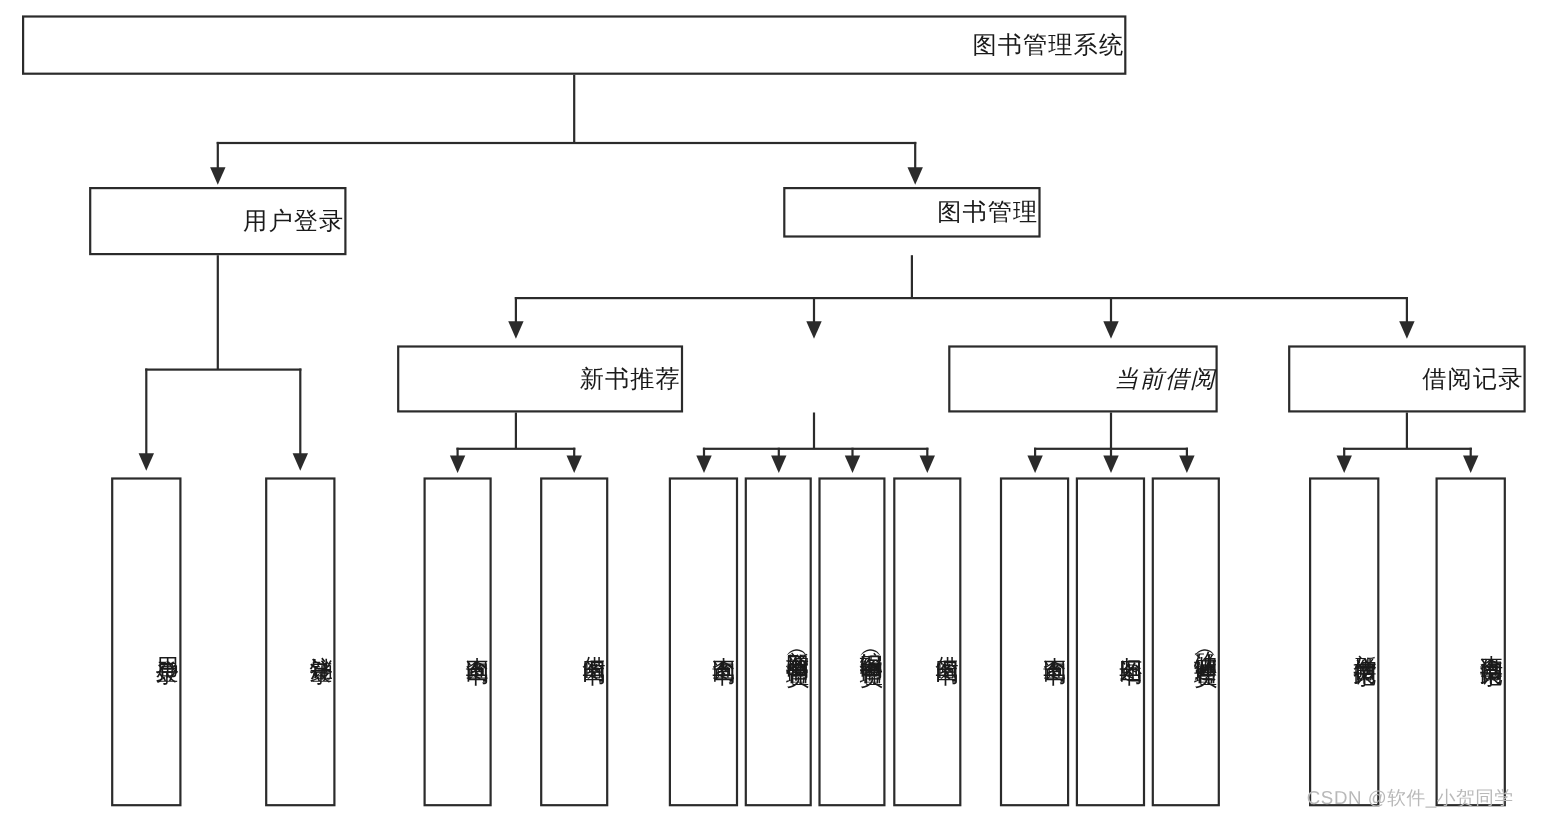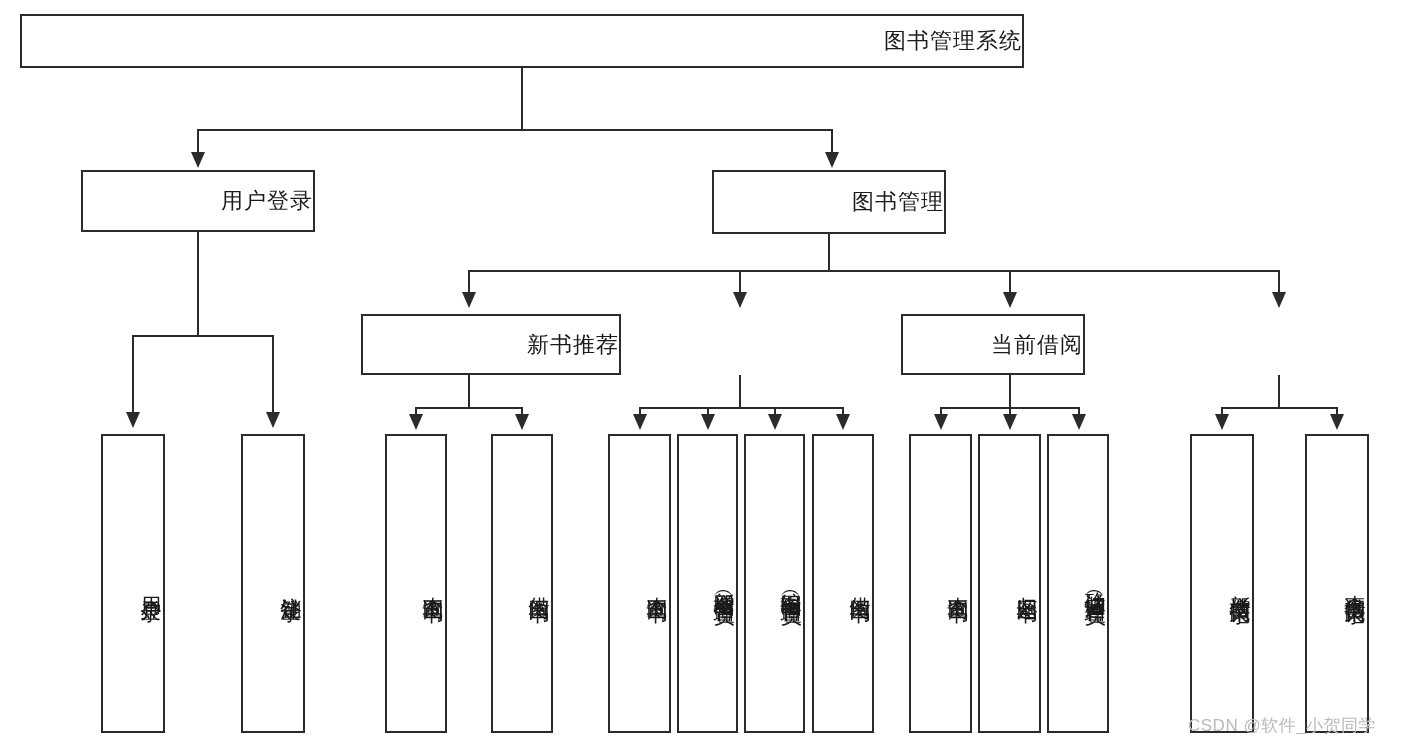--- a/index.html
+++ b/index.html
@@ -85,21 +85,21 @@
 
   <div class="edge vline" style="left:197px; top:129px; width:2px; height:26px;"></div>
   <div class="arrow" style="left:191px; top:152px;"></div>
 
   <div class="edge vline" style="left:831px; top:129px; width:2px; height:26px;"></div>
   <div class="arrow" style="left:825px; top:152px;"></div>
 
   <div class="node h" style="left:81px; top:170px; width:234px; height:62px;">
     <span>用户登录</span>
   </div>
-  <div class="node h" style="left:712px; top:170px; width:234px; height:64px;">
+  <div class="node h" style="left:712px; top:170px; width:234px; height:46px;">
     <span>图书管理</span>
   </div>
 
   <div class="edge vline" style="left:828px; top:232px; width:2px; height:39px;"></div>
   <div class="edge hline" style="left:468px; top:270px; width:812px; height:2px;"></div>
 
   <div class="edge vline" style="left:468px; top:270px; width:2px; height:24px;"></div>
   <div class="arrow" style="left:462px; top:292px;"></div>
 
   <div class="edge vline" style="left:739px; top:270px; width:2px; height:24px;"></div>
@@ -107,22 +107,25 @@
 
   <div class="edge vline" style="left:1009px; top:270px; width:2px; height:24px;"></div>
   <div class="arrow" style="left:1003px; top:292px;"></div>
 
   <div class="edge vline" style="left:1278px; top:270px; width:2px; height:24px;"></div>
   <div class="arrow" style="left:1272px; top:292px;"></div>
 
   <div class="node h" style="left:361px; top:314px; width:260px; height:61px;">
     <span>新书推荐</span>
   </div>
-  <div class="node h" style="left:901px; top:314px; width:184px; height:61px;">
+  <div class="node h" style="left:862px; top:314px; width:245px; height:61px;font-style:italic;">
     <span>当前借阅</span>
+  </div>
+  <div class="node h" style="left:1171px; top:314px; width:216px; height:61px;">
+    <span>借阅记录</span>
   </div>
 
   <div class="edge vline" style="left:197px; top:232px; width:2px; height:104px;"></div>
   <div class="edge hline" style="left:132px; top:335px; width:142px; height:2px;"></div>
   <div class="edge vline" style="left:132px; top:335px; width:2px; height:80px;"></div>
   <div class="arrow" style="left:126px; top:412px;"></div>
   <div class="edge vline" style="left:272px; top:335px; width:2px; height:80px;"></div>
   <div class="arrow" style="left:266px; top:412px;"></div>
 
   <div class="node v" style="left:101px; top:434px; width:64px; height:299px;">

